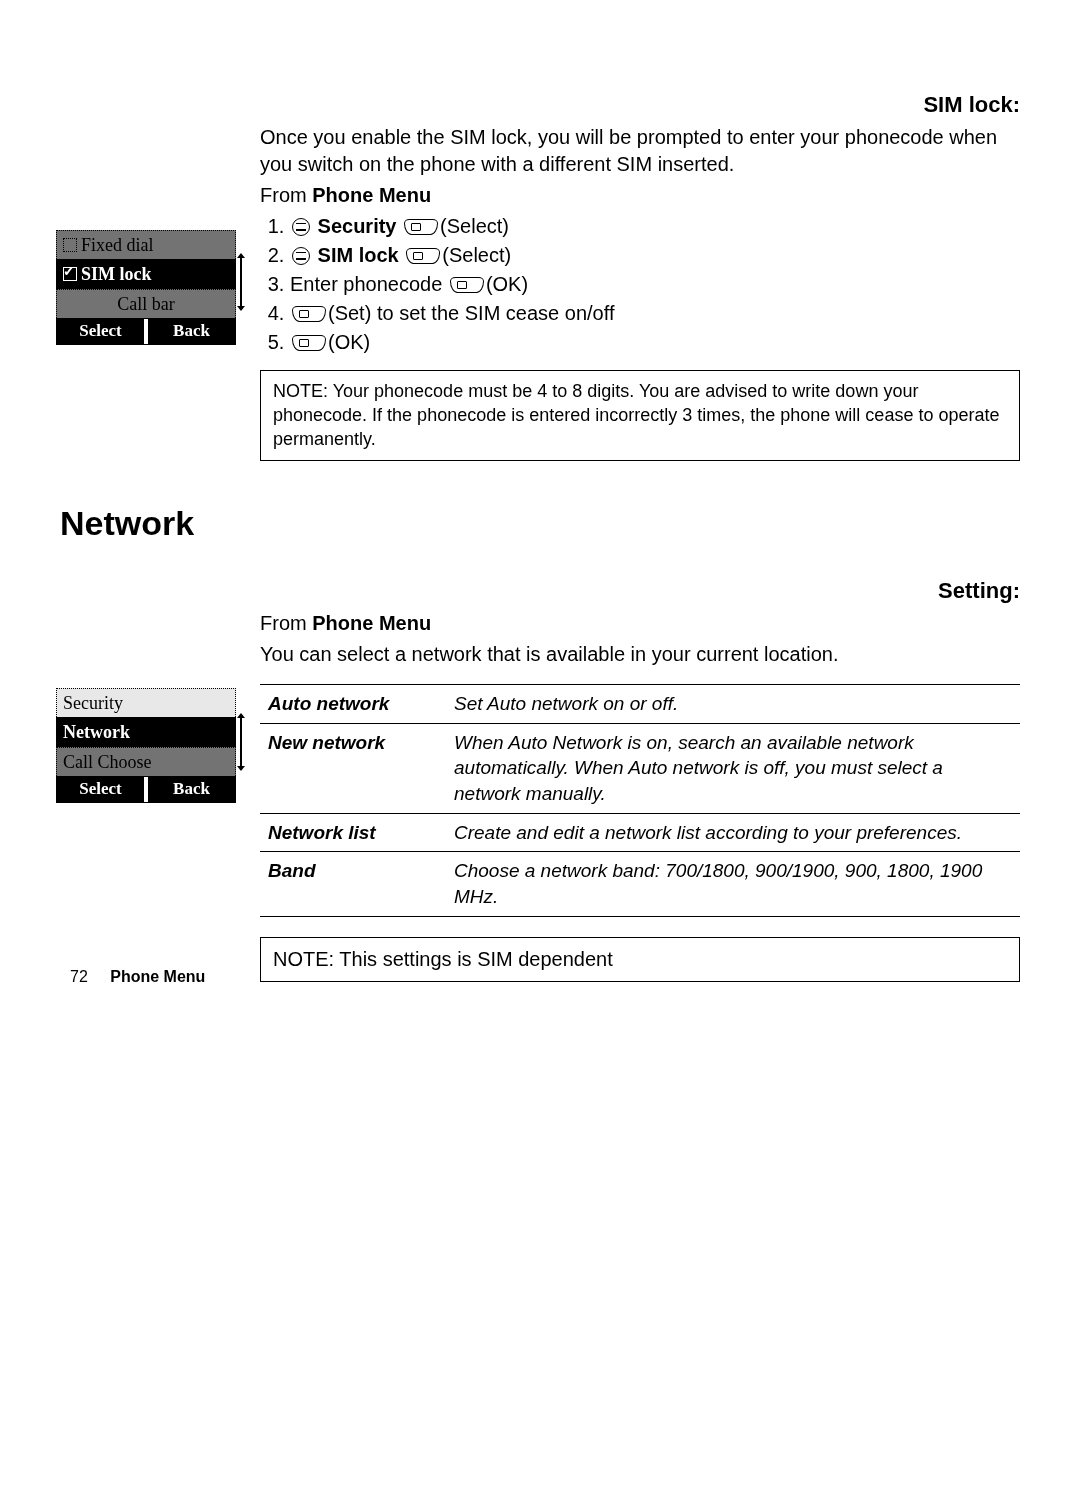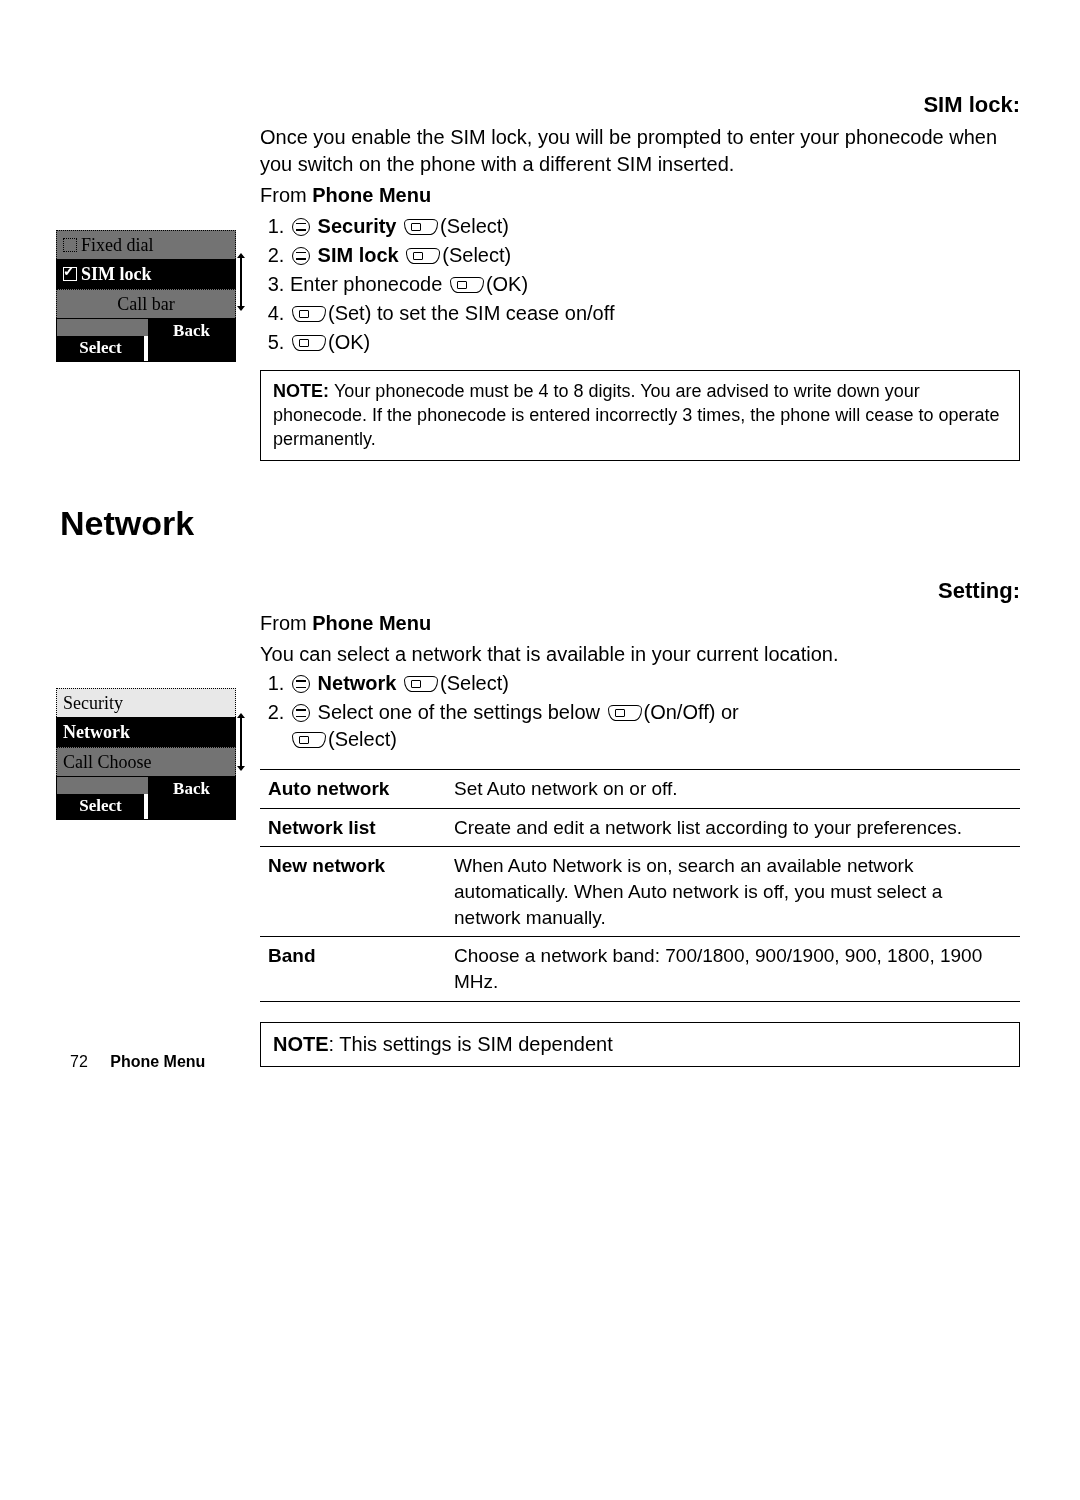--- a/index.html
+++ b/index.html
@@ -28,21 +28,21 @@
   }
   .from-line { margin: 4px 0; }
   .bold { font-weight: bold; }
   ol.steps { margin: 0; padding-left: 30px; }
   ol.steps li { margin: 2px 0; }
   .note-box {
     border: 1px solid #000;
     padding: 8px 12px;
     margin: 14px 0;
   }
-  .note-box .note-label { font-weight: bold; }
+  .note-box .note-label { font-weight: normal; }
   .note-box.small { font-size: 18px; }
 
   
   .nav-icon {
     display: inline-block;
     width: 16px; height: 16px;
     border: 1.5px solid #000;
     border-radius: 50%;
     position: relative;
     vertical-align: -3px;
@@ -89,21 +89,21 @@
   }
   .phone-thumb .row.Center { text-align: center; }
   .phone-thumb .softrow{
     display:flex; border:1px solid #000;
   }
   .phone-thumb .softrow span{
     flex:1; background:#000; color:#fff; text-align:center;
     font-family: Georgia, serif; font-weight:bold; font-size:17px;
     padding:1px 0;
   }
-  .phone-thumb .softrow span:first-child{ border-right:4px solid #fff;margin-top:17px;}
+  .phone-thumb .softrow span:first-child{ border-right:4px solid #fff;}
   .phone-thumb .scroll{
     position:absolute; right:-6px; top:28px; width:2px; height:48px; background:#000;
   }
   .phone-thumb .scroll::before,.phone-thumb .scroll::after{
     content:''; position:absolute; left:-3px; width:0;height:0;
     border-left:4px solid transparent;border-right:4px solid transparent;
   }
   .phone-thumb .scroll::before{ top:-5px; border-bottom:5px solid #000;}
   .phone-thumb .scroll::after{ bottom:-5px; border-top:5px solid #000;}
 
@@ -112,21 +112,21 @@
     border:1px dotted #000; margin-right:4px; vertical-align:-1px;
   }
   .cell-icon.check{
     border:1px solid #fff; position:relative;
   }
   .cell-icon.check::after{
     content:'✓'; position:absolute; left:-1px; top:-5px; font-size:14px;
   }
 
   
-  table.settings { border-collapse: collapse; width: 100%; margin-top: 16px; }
+  table.settings { border-collapse: collapse; width: 100%; margin-top: 16px; font-style: italic; }
   table.settings td {
     border-top: 1px solid #000;
     border-bottom: 1px solid #000;
     padding: 6px 8px;
     vertical-align: top;
     font-size: 19px;
   }
   table.settings td.k { font-weight: bold; width: 170px; }
 
   .footer {
@@ -183,40 +183,34 @@
 </div>
 
 <h1 class="section">Network</h1>
 
 <div class="content">
   <h2 class="sub">Setting:</h2>
   <div class="from-line">
     <span>From </span><span class="bold">Phone Menu</span>
   </div>
   <div>You can select a network that is available in your current location.</div>
-  <ol class="steps">
-    <li><span class="nav-icon"></span> <span class="bold">Network</span> <span class="soft-icon"></span><span>(Select)</span></li>
-    <li><span class="nav-icon"></span> <span>Select one of the settings below </span><span class="soft-icon"></span><span>(On/Off) or</span><br>
-      <span class="soft-icon"></span><span>(Select)</span>
-    </li>
-  </ol>
 
   <table class="settings">
     <tbody>
         <tr>
           <td class="k">Auto network</td>
           <td>Set Auto network on or off.</td>
         </tr>
     <tr>
+          <td class="k">New network</td>
+          <td>When Auto Network is on, search an available network automatically. When Auto network is off, you must select a network manually.</td>
+        </tr>
+    <tr>
           <td class="k">Network list</td>
           <td>Create and edit a network list according to your preferences.</td>
-        </tr>
-    <tr>
-          <td class="k">New network</td>
-          <td>When Auto Network is on, search an available network automatically. When Auto network is off, you must select a network manually.</td>
         </tr>
     <tr>
           <td class="k">Band</td>
           <td>Choose a network band: 700/1800, 900/1900, 900, 1800, 1900 MHz.</td>
         </tr>
   </tbody>
     </table>
 
   <div class="note-box" style="margin-top:20px;">
     <span class="note-label">NOTE</span><span>: This settings is SIM dependent</span>

